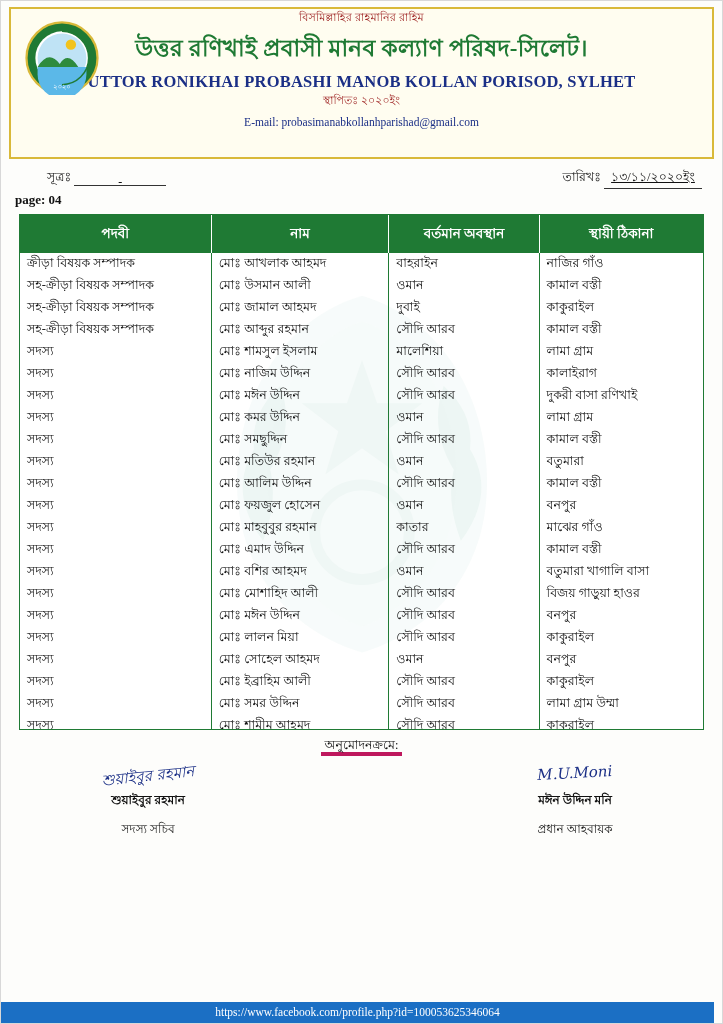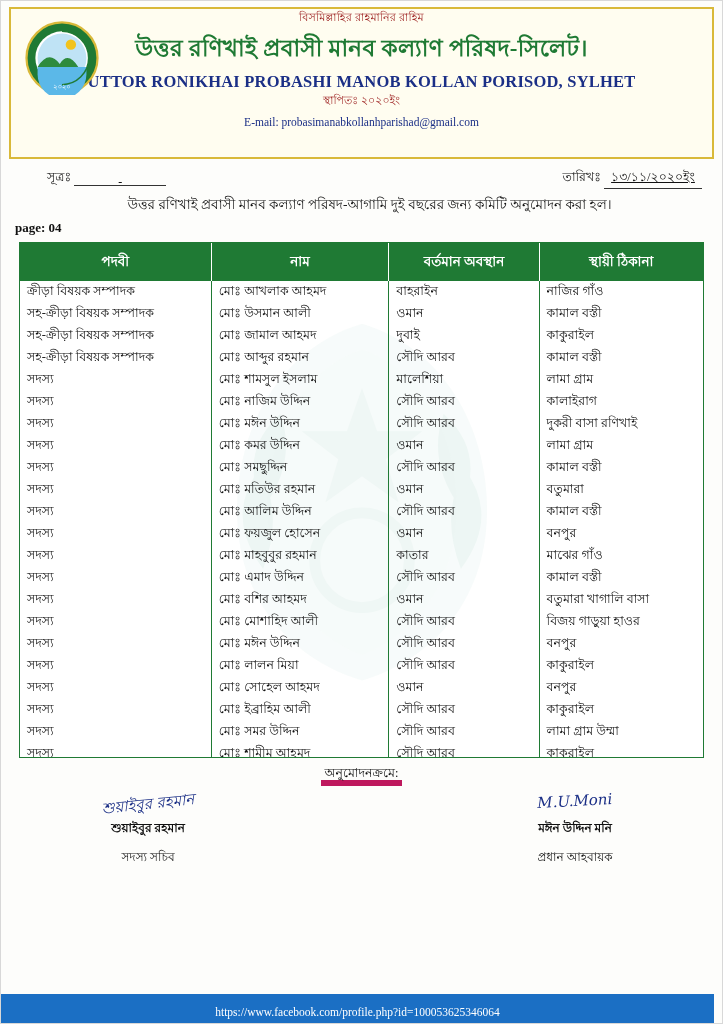--- a/index.html
+++ b/index.html
@@ -157,21 +157,21 @@
   .red { color: #cc2222; font-family: Liberation Serif, serif; }
 
   
   .approve {
     text-align: center;
     font-size: 12.5px;
     margin-top: 6px;
     color: #111;
   }
   .approve span {
-    border-bottom: 6px solid #be185d;
+    border-bottom: 4px solid #be185d;
     padding: 0 4px;
     margin-top: 41px;
   }
   .signatures {
     display: flex;
     justify-content: space-between;
     margin: 8px 42px 0 42px;
   }
   .sig {
     text-align: center;
@@ -191,21 +191,21 @@
   .sig .name { font-weight: bold; margin-top: 1px; }
   .sig .role { margin-top: 9px; }
 
   .fb-bar {
     position: absolute;
     left: 0; right: 8px; bottom: 0;
     background: #1b6fc4;
     color: #ffffff;
     text-align: center;
     font-size: 11.5px;
-    padding: 12px 0 5px 0;
+    padding: 4px 0 5px 0;
     font-family: "Liberation Serif", serif;
   }
 </style>
 </head>
 <body>
 
 <div class="page">
 
   <div class="letterhead">
     <svg class="logo" viewBox="0 0 100 100">
@@ -229,21 +229,20 @@
     <div class="meta-left">
       <span>সূত্রঃ</span>
       <span class="meta-underline">&nbsp;</span>
     </div>
     <div class="meta-right">
       <span>তারিখঃ</span>
       <span class="meta-underline meta-date-value">১৩/১১/২০২০ইং</span>
     </div>
   </div>
 
-  <div class="subject">উত্তর রণিখাই প্রবাসী মানব কল্যাণ পরিষদ-আগামি দুই বছরের জন্য কমিটি অনুমোদন করা হল।</div>
   <div class="page-label">page: 04</div>
 
   <div class="table-wrap">
     <svg class="watermark" viewBox="0 0 200 200">
       <path d="M100 18 C60 30 40 70 42 110 C44 150 70 175 100 184 C130 175 156 150 158 110 C160 70 140 30 100 18 Z" fill="#cfe8e3" opacity=".55"></path>
       <path d="M100 30 C70 40 54 74 56 108 C58 142 78 164 100 172 C122 164 142 142 144 108 C146 74 130 40 100 30 Z" fill="#e3f2ef"></path>
       <g fill="#bfe0d8" opacity=".9">
         <path d="M52 86 q-16 22 2 46 q10-26 -2-46 Z"></path>
         <path d="M148 86 q16 22 -2 46 q-10-26 2-46 Z"></path>
         <path d="M62 60 q-20 18 -8 44 q16-22 8-44 Z"></path>

